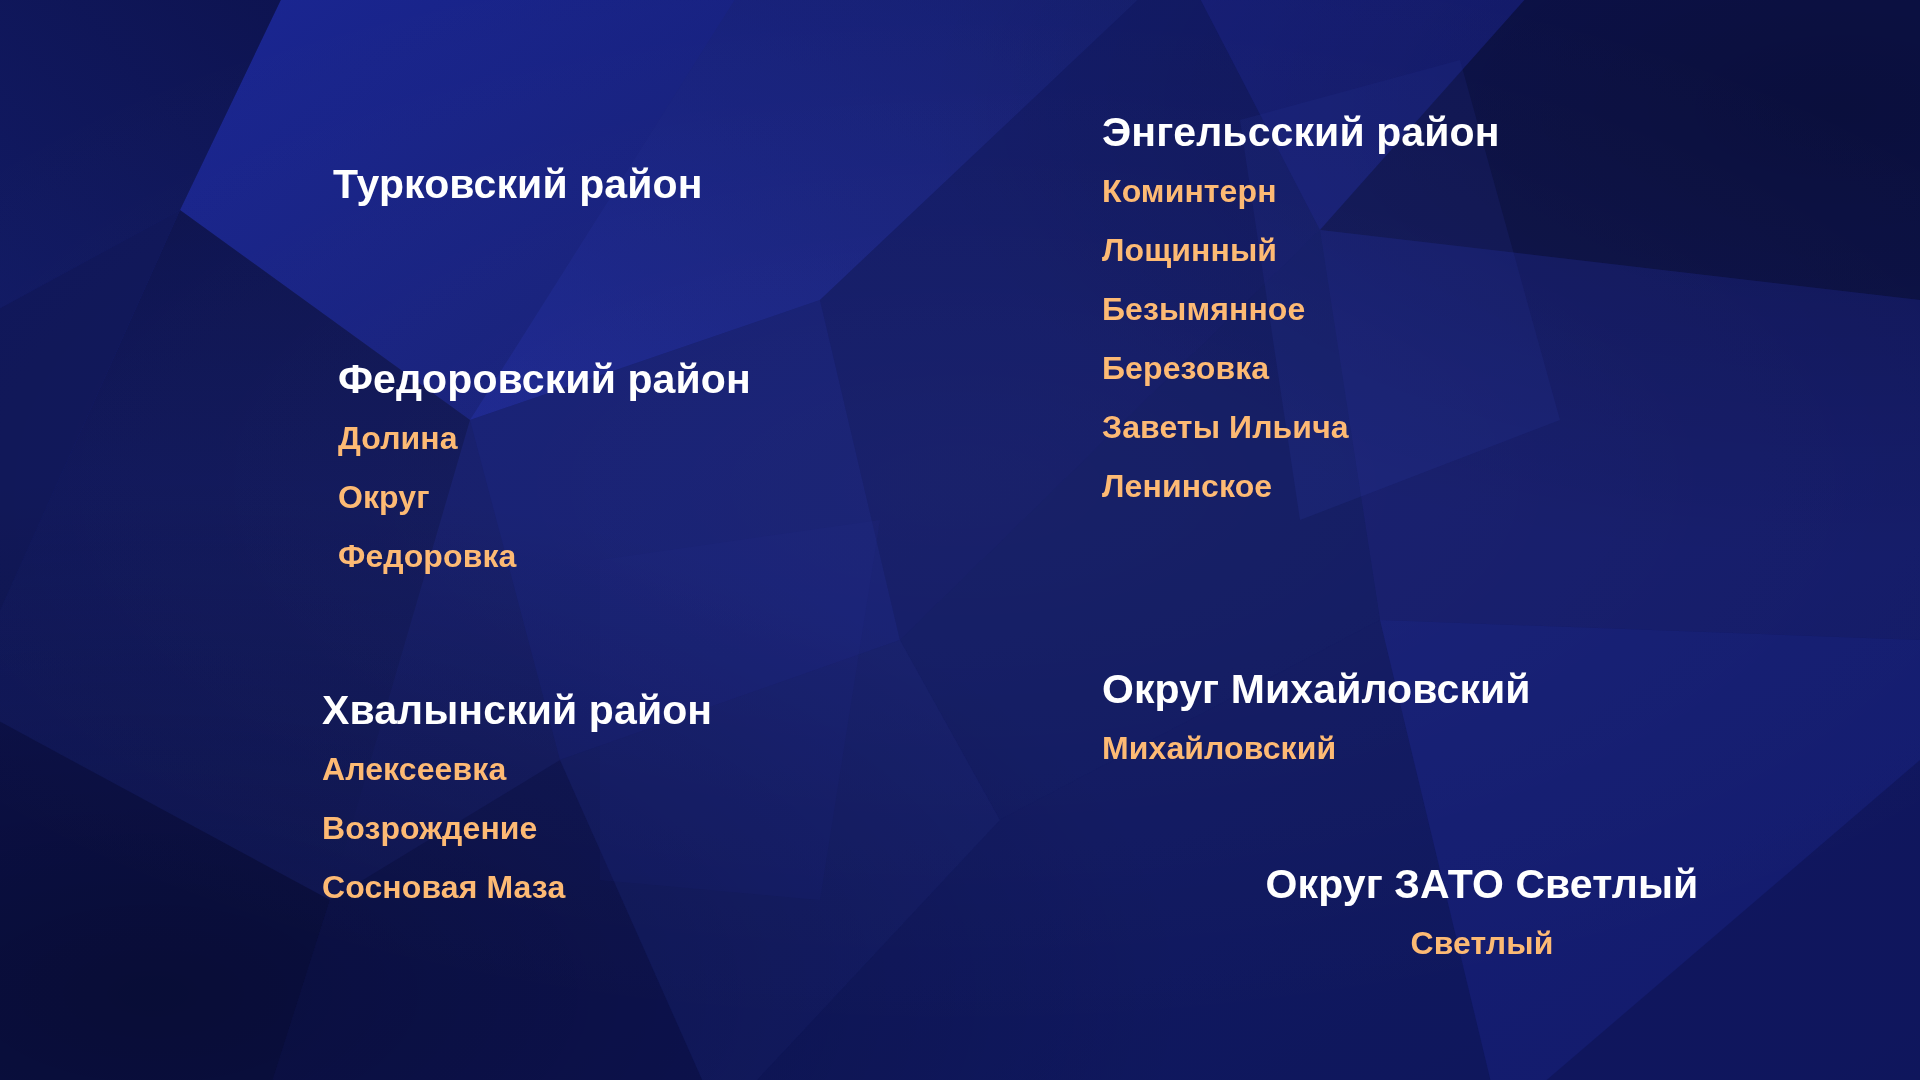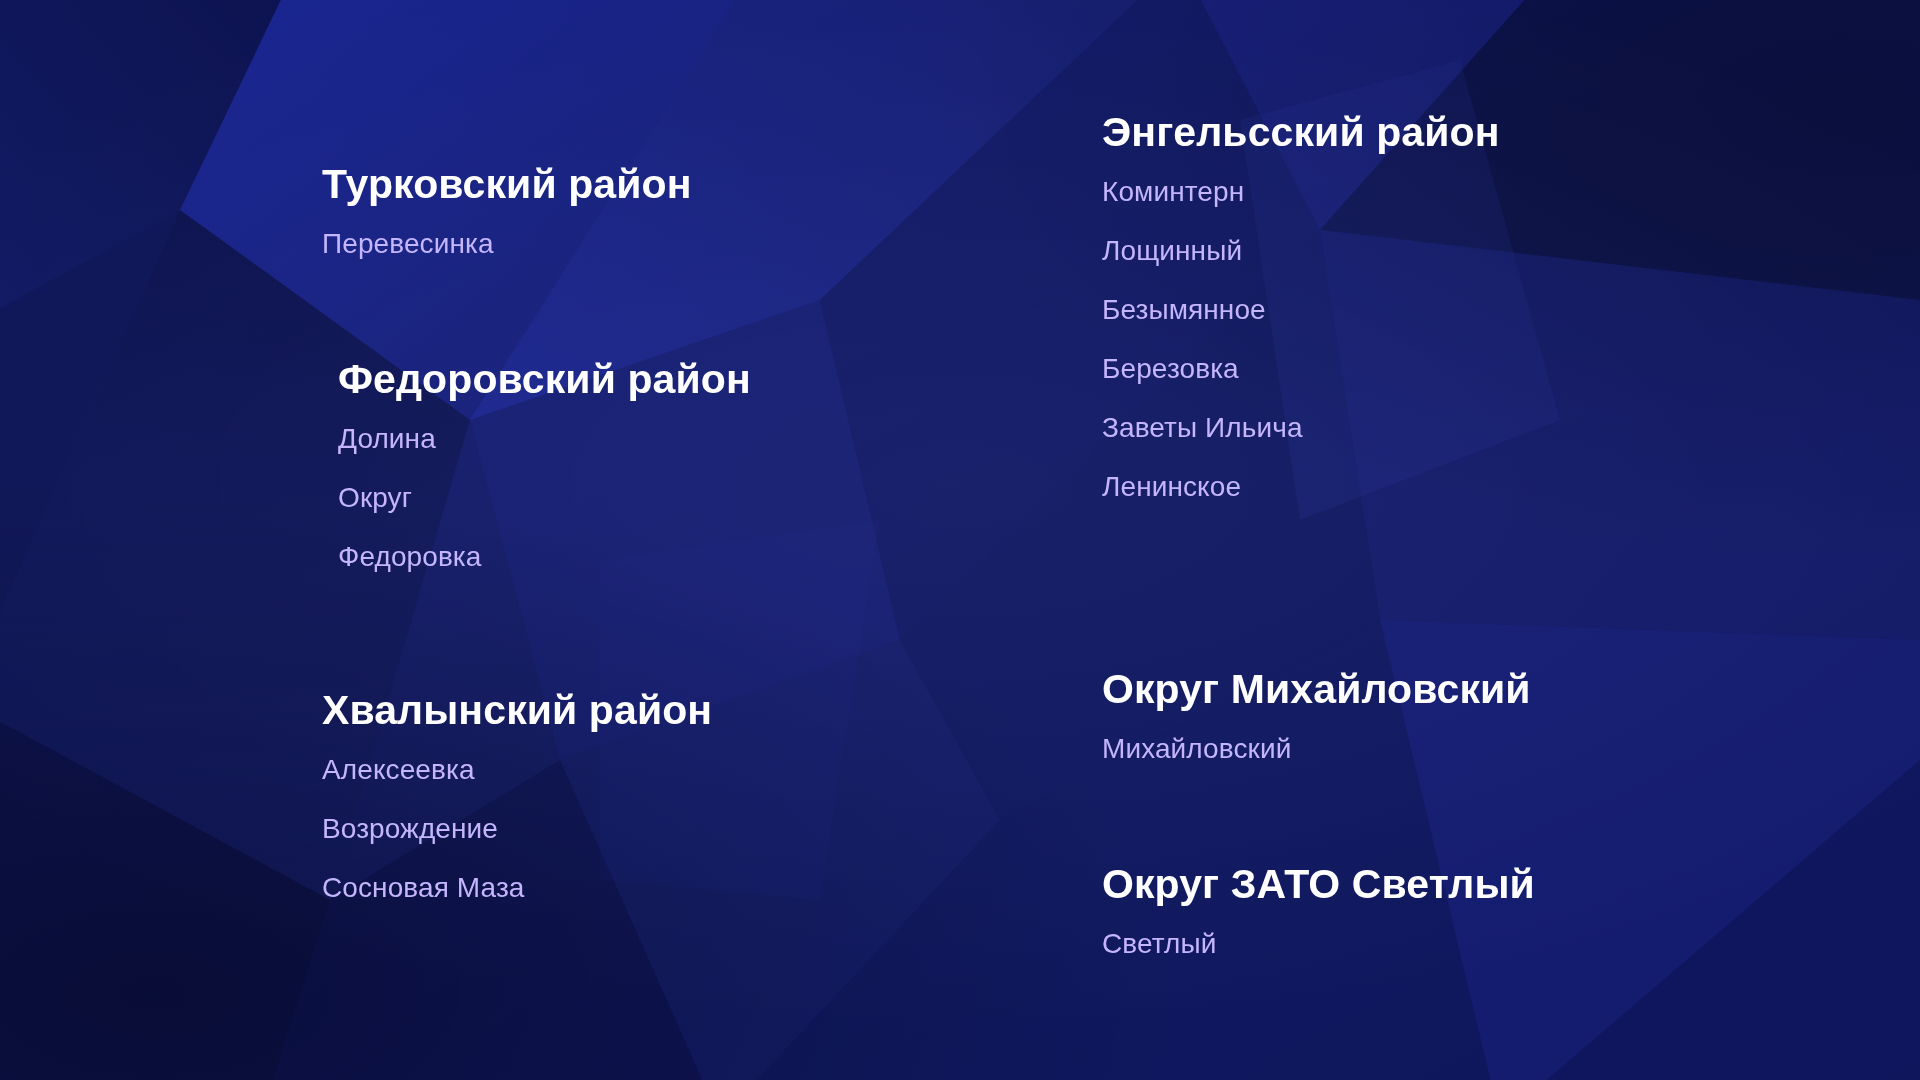--- a/index.html
+++ b/index.html
@@ -61,23 +61,23 @@
     line-height: 59px;
     letter-spacing: 0.1px;
     white-space: nowrap;
   }
   .group-items {
     list-style: none;
     margin: 0;
     padding: 0;
   }
   .group-item {
-    font-size: 28px;
-    font-weight: 400;
-    color: #c4b5fd;
+    font-size: 32px;
+    font-weight: 700;
+    color: #fdba74;
     line-height: 59px;
     letter-spacing: 0.1px;
     white-space: nowrap;
   }
 </style>
 </head>
 <body>
 
 <div id="slide">
 
@@ -133,25 +133,22 @@
     <polygon points="1240,120 1460,60 1560,420 1300,520" fill="#243099" opacity="0.22"></polygon>
     <polygon points="600,560 880,520 820,900 600,880" fill="#1c2688" opacity="0.16"></polygon>
   </svg>
 
   <div class="bg-vignette"></div>
 
   <div class="content">
 
     <div class="column left">
 
-      <div class="group" style="top:155px;">
+      <div class="group" style="top:155px;margin-left:11px;">
         <div class="group-title">Турковский район</div>
-        <ul class="group-items">
-          <li class="group-item">Перевесинка</li>
-        </ul>
       </div>
 
       <div class="group" style="top:350px;margin-left:16px;">
         <div class="group-title">Федоровский район</div>
         <ul class="group-items">
           <li class="group-item">Долина</li>
           <li class="group-item">Округ</li>
           <li class="group-item">Федоровка</li>
         </ul>
       </div>
@@ -181,21 +178,21 @@
         </ul>
       </div>
 
       <div class="group" style="top:660px;">
         <div class="group-title">Округ Михайловский</div>
         <ul class="group-items">
           <li class="group-item">Михайловский</li>
         </ul>
       </div>
 
-      <div class="group" style="top:855px;">
+      <div class="group" style="top:855px;text-align:center;">
         <div class="group-title">Округ ЗАТО Светлый</div>
         <ul class="group-items">
           <li class="group-item">Светлый</li>
         </ul>
       </div>
 
     </div>
 
   </div>
 </div>

